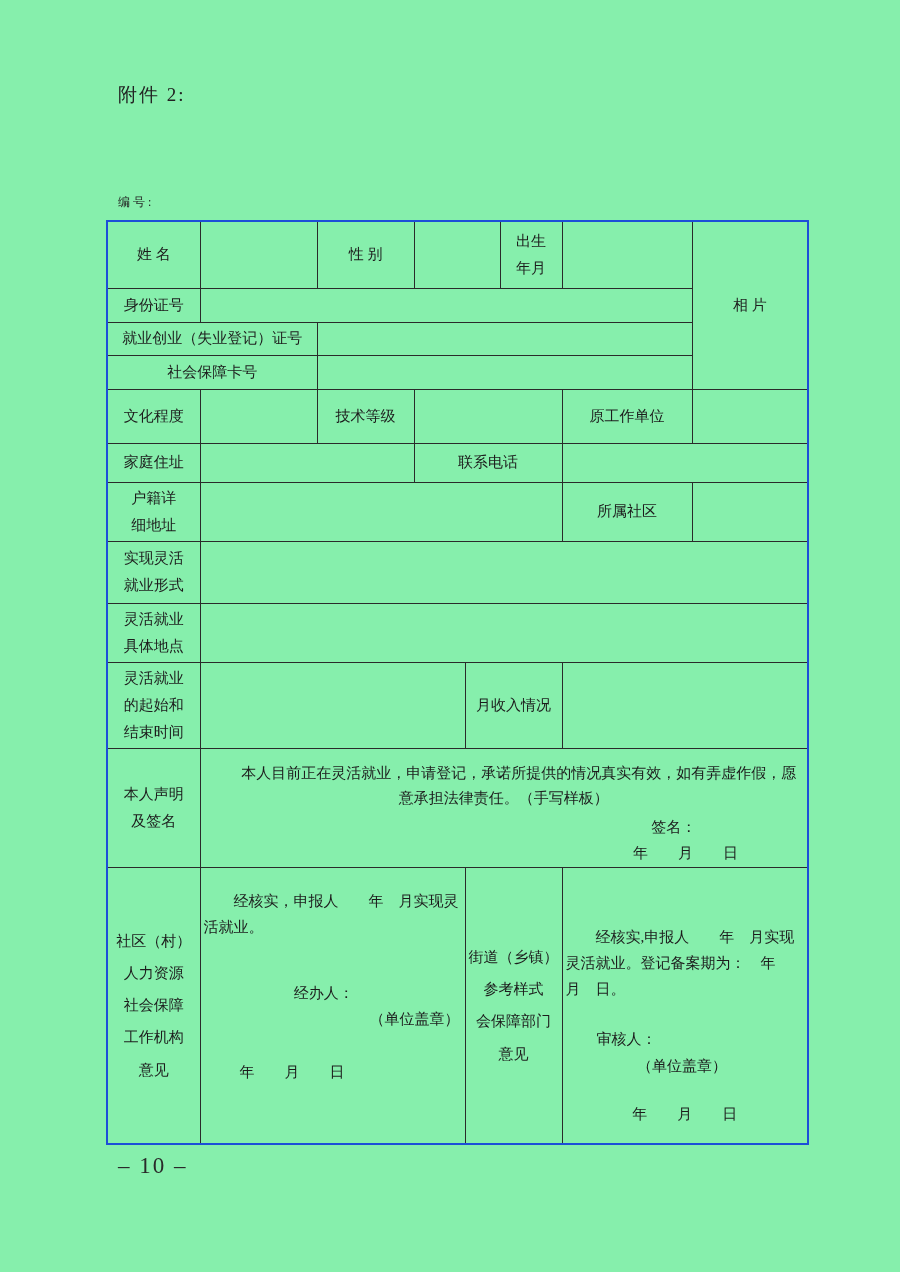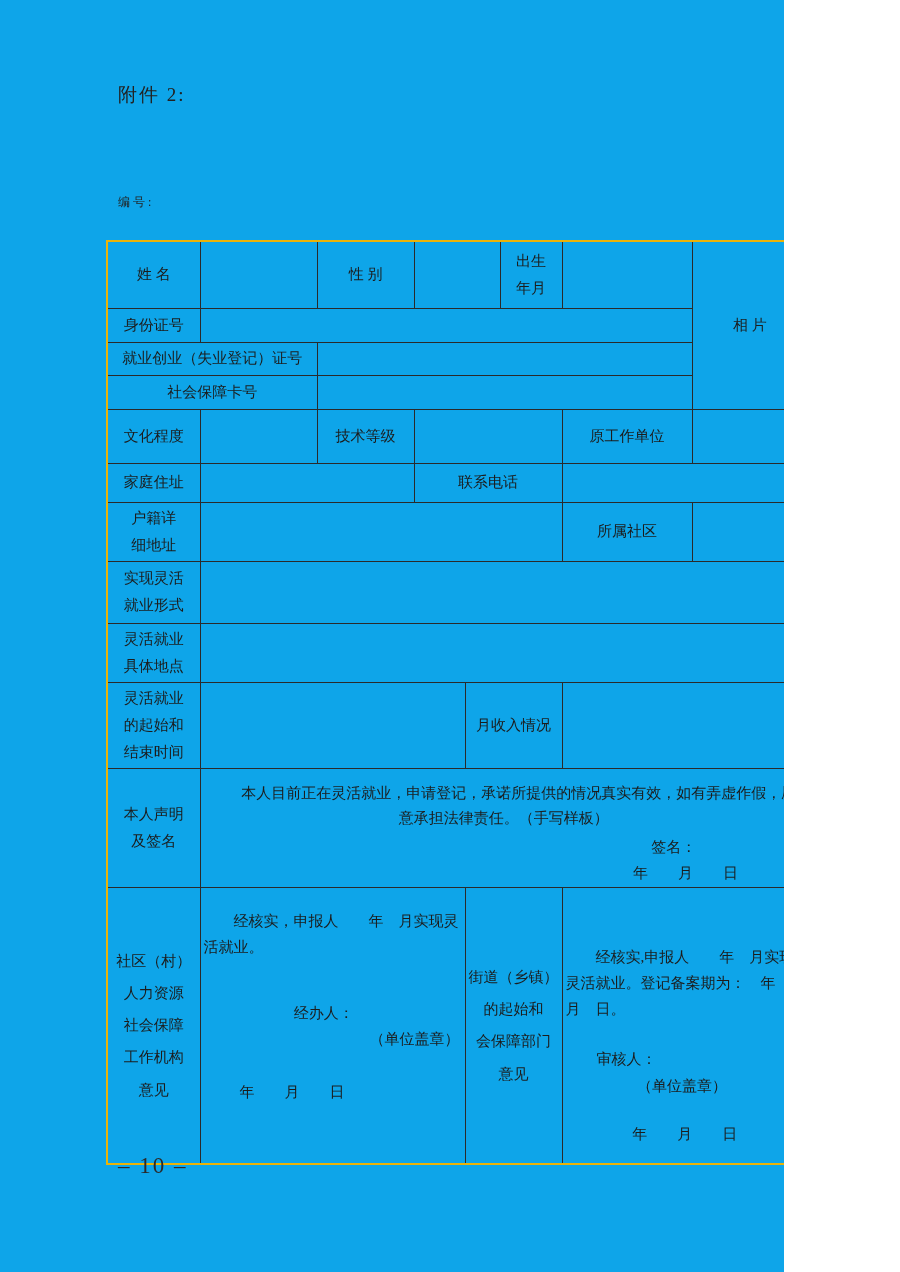--- a/index.html
+++ b/index.html
@@ -3,45 +3,45 @@
 <meta charset="utf-8">
 <style>
   * { box-sizing: border-box; }
   html, body { margin: 0; padding: 0; }
   body {
     width: 900px; height: 1272px;
     background: #ffffff;
     font-family: "Liberation Serif", "DejaVu Serif", serif;
     color: #222222;
   }
-  .page { position: relative; width: 784px; height: 1272px; background: #0ea5e9; overflow: hidden; }
+  .page { position: relative; width: 900px; height: 1272px; background: #86efac; overflow: hidden; }
 
   .attachment {
     position: absolute; left: 118px; top: 82px;
     font-size: 19px; letter-spacing: 2px;
   }
   .title {
     position: absolute; left: 0; right: 0; top: 136px;
     margin: 0; text-align: center;
     font-size: 26px; font-weight: bold; letter-spacing: 1px; color: #1b1b1b;
   }
   .serial {
     position: absolute; left: 118px; top: 194px;
     font-size: 12px; letter-spacing: 3px;
   }
   .page-number {
     position: absolute; left: 118px; top: 1153px;
     font-size: 23px; letter-spacing: 2px; color: #2a2a2a;
   }
 
   table.form-table {
-    position: absolute; left: 106px; top: 240px;
+    position: absolute; left: 106px; top: 220px;
     width: 701px;
     border-collapse: collapse; table-layout: fixed;
-    border: 2px solid #eab308;
+    border: 2px solid #1d4ed8;
   }
   td {
     border: 1px solid #2a2a2a;
     font-size: 15px; color: #1c1c1c;
     text-align: center; vertical-align: middle;
     padding: 2px 3px; overflow: hidden;
   }
   .lines { white-space: pre-line; line-height: 1.8; }
 
   tr.r1  { height: 67px; }
@@ -187,21 +187,21 @@
 社会保障
 工作机构
 意见</td>
       <td class="op" colspan="3">
         <p class="op-verify">经核实，申报人　　年　月实现灵活就业。</p>
         <p class="op-handler">经办人：</p>
         <p class="op-seal">（单位盖章）</p>
         <p class="op-date">年　　月　　日</p>
       </td>
       <td class="lab lines" colspan="2">街道（乡镇）
-的起始和
+参考样式
 会保障部门
 意见</td>
       <td class="op" colspan="2">
         <p class="op-verify2">经核实,申报人　　年　月实现灵活就业。登记备案期为：　年　月　日。</p>
         <p class="op-reviewer">审核人：</p>
         <p class="op-seal2">（单位盖章）</p>
         <p class="op-date2">年　　月　　日</p>
       </td>
     </tr>
   </tbody>

